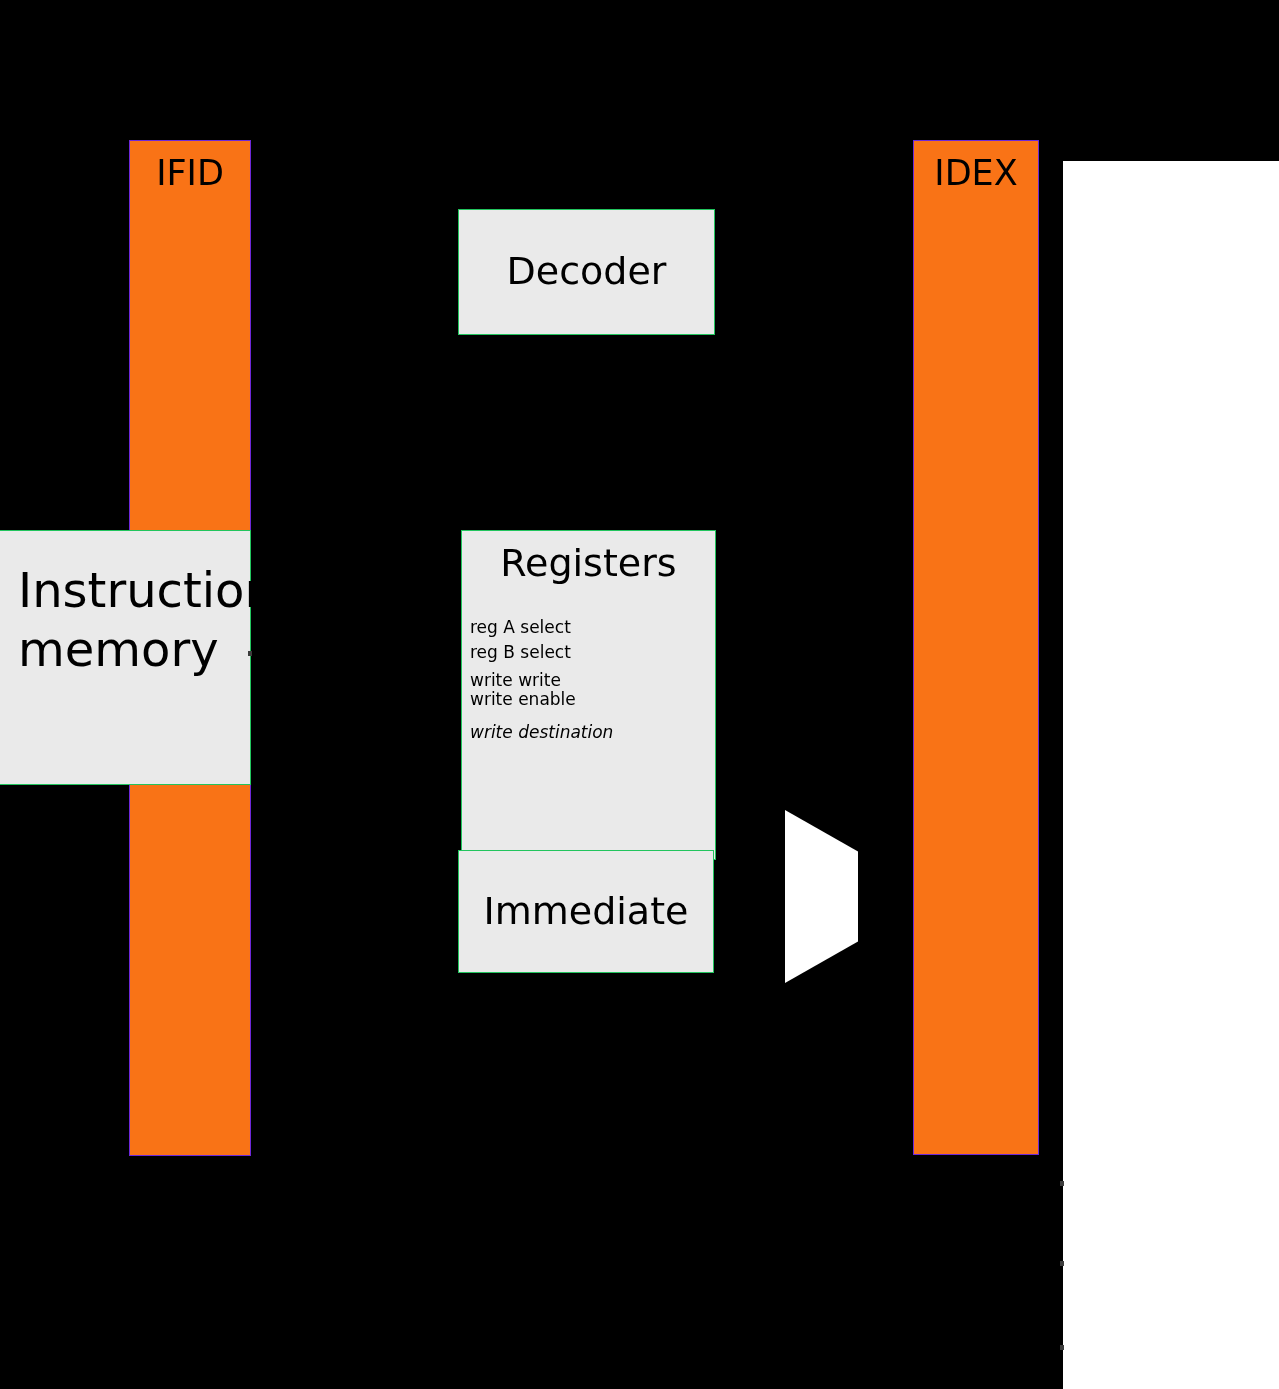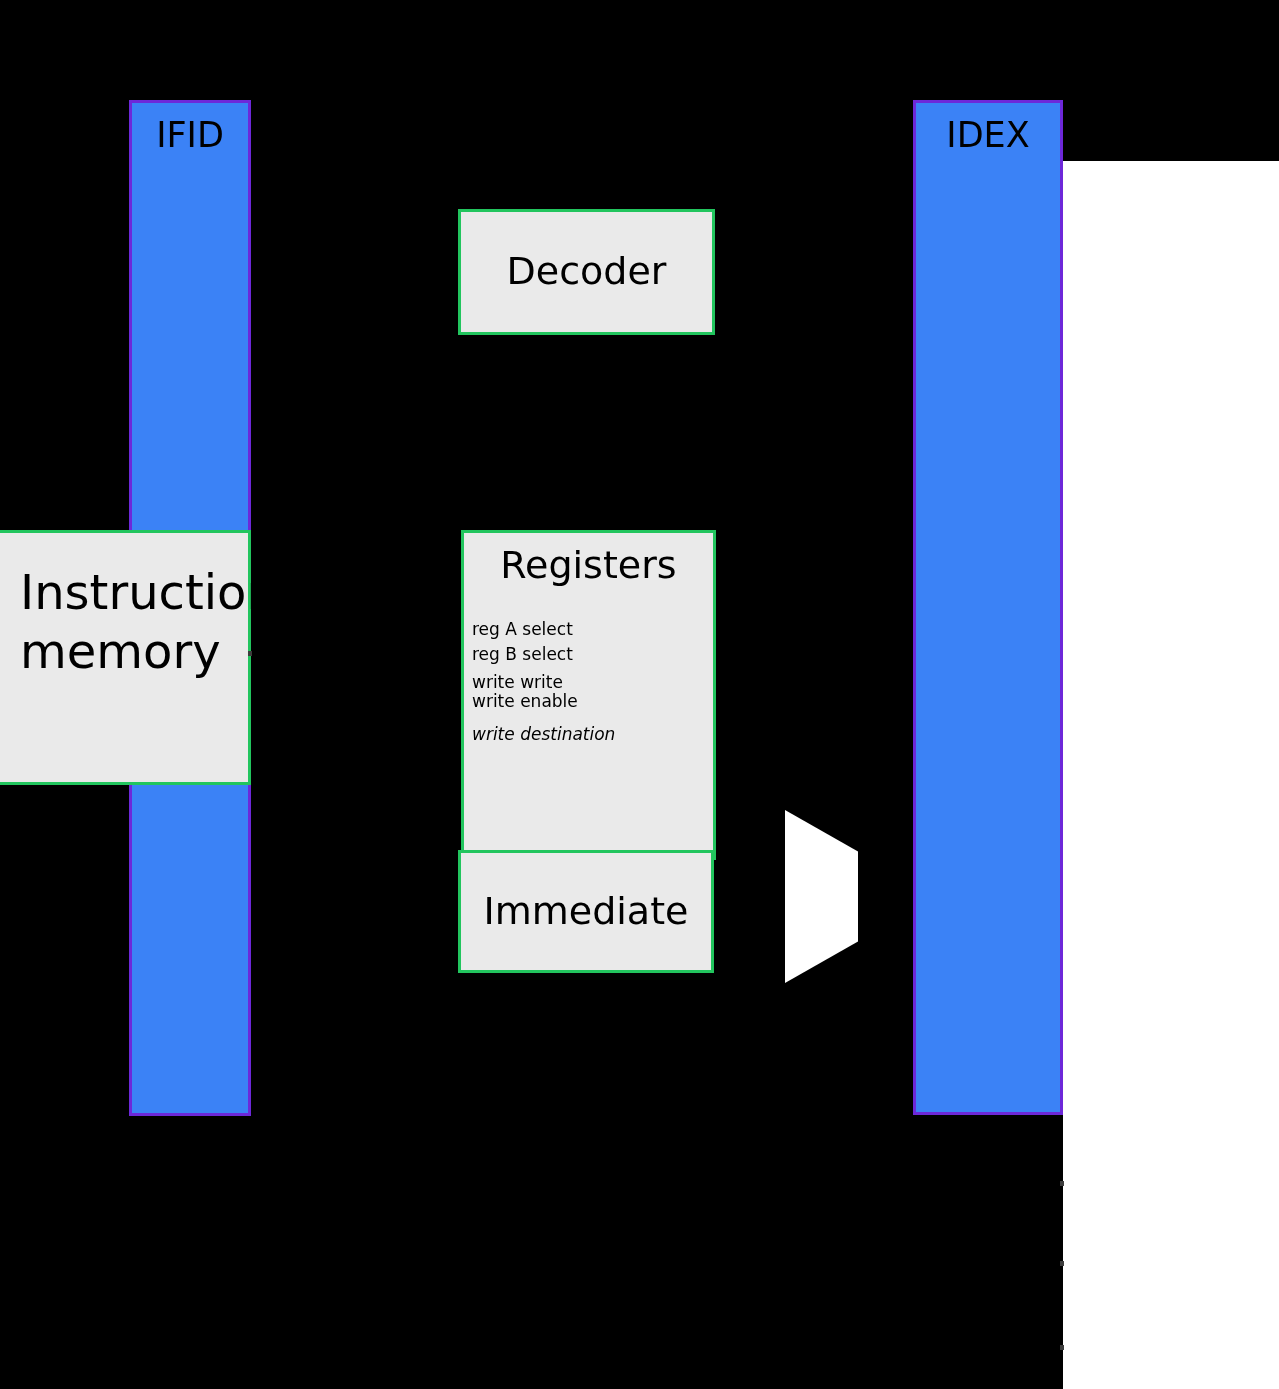--- a/index.html
+++ b/index.html
@@ -18,41 +18,42 @@
 
   
   .white-panel {
     position: absolute;
     background: #ffffff;
   }
 
   
   .pipe-reg {
     position: absolute;
-    background: #3b82f6;
-    border: 3px solid #6d28d9;
+    background: #f97316;
+    border: 1px solid #6d28d9;
     box-sizing: border-box;
+    margin-top: 40px;
   }
   .pipe-reg .pipe-reg-label {
     position: absolute;
     top: 14px;
     left: 0;
     right: 0;
     text-align: center;
     font-size: 35px;
     line-height: 1.05;
     color: #000000;
     white-space: nowrap;
   }
 
   
   .unit {
     position: absolute;
     background: #eaeaea;
-    border: 3px solid #22c55e;
+    border: 1px solid #22c55e;
     box-sizing: border-box;
   }
   .unit-title-center {
     position: absolute;
     left: 0;
     right: 0;
     top: 50%;
     transform: translateY(-50%);
     text-align: center;
     font-size: 38px;
@@ -108,21 +109,21 @@
 <body>
 
 <div id="canvas">
 
   <div class="white-panel" style="left:1063px; top:161px; width:216px; height:1228px;"></div>
 
   <div class="pipe-reg" style="left:129px; top:100px; width:122px; height:1016px;">
     <div class="pipe-reg-label">IFID</div>
   </div>
 
-  <div class="pipe-reg" style="left:913px; top:100px; width:150px; height:1015px;">
+  <div class="pipe-reg" style="left:913px; top:100px; width:126px; height:1015px;">
     <div class="pipe-reg-label">IDEX</div>
   </div>
 
   <div class="unit" style="left:458px; top:209px; width:257px; height:126px;">
     <div class="unit-title-center">Decoder</div>
   </div>
 
   <div class="unit" style="left:-5px; top:530px; width:256px; height:255px;">
     <div class="unit-title-left">Instruction
 memory</div>

